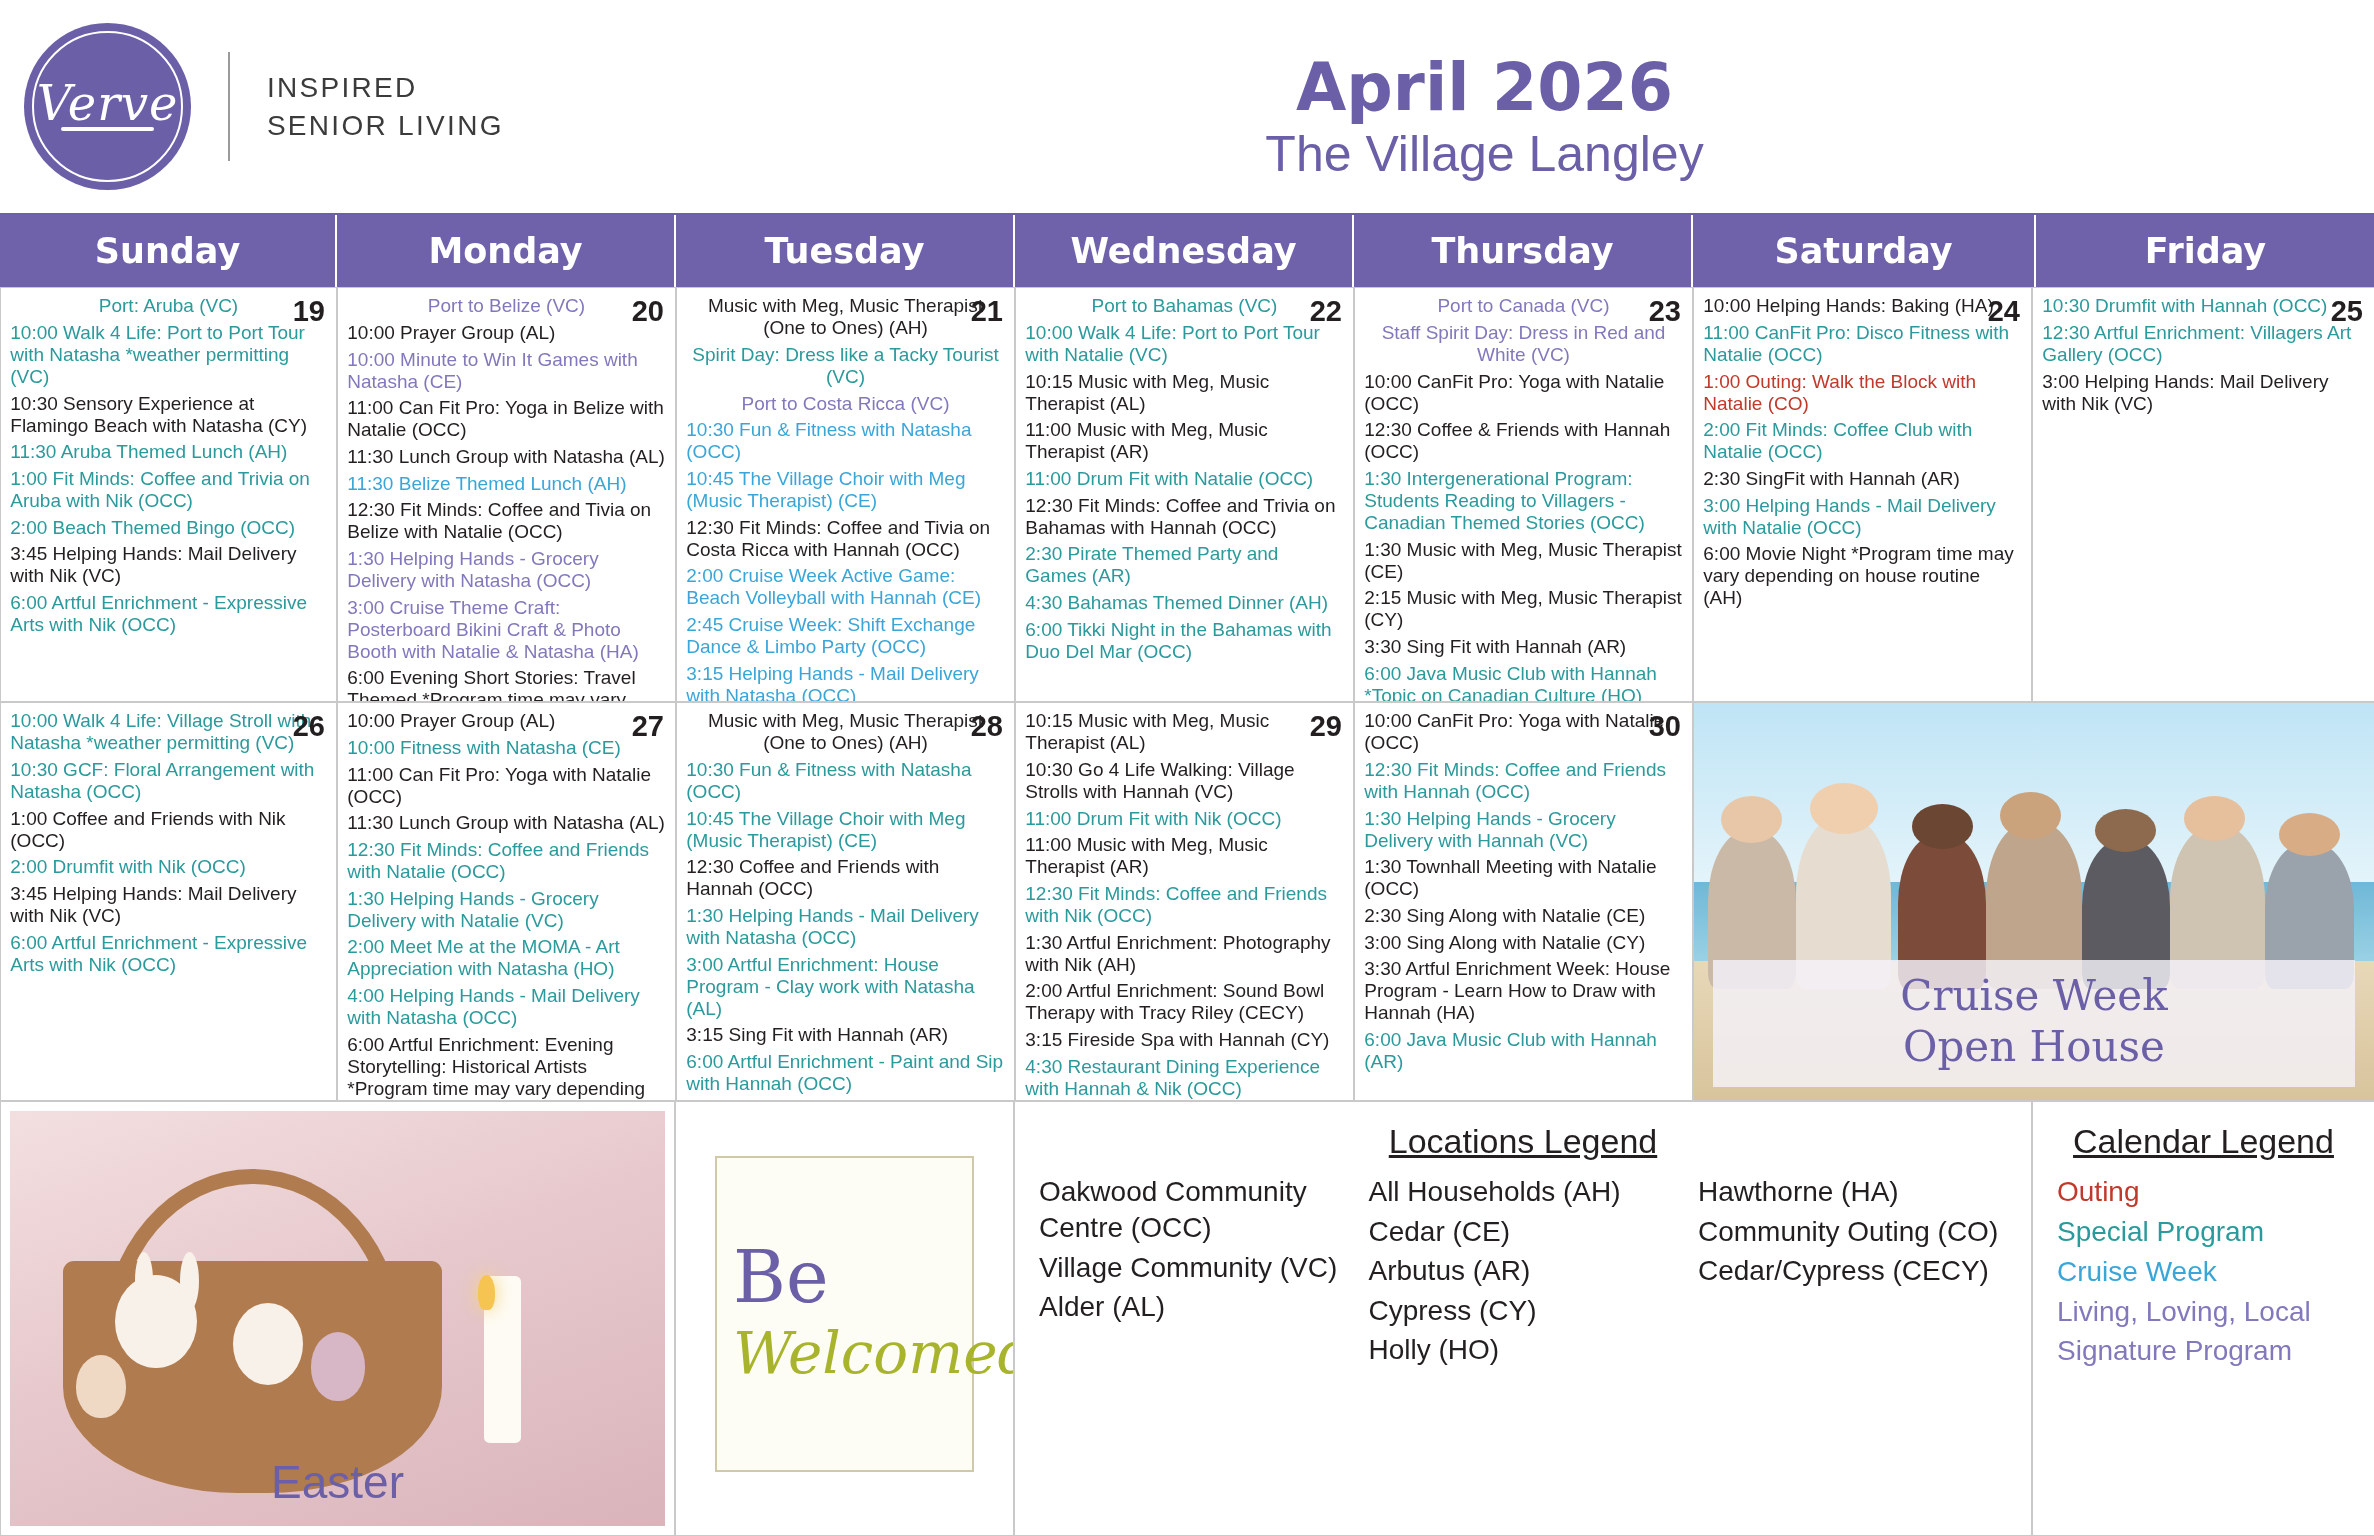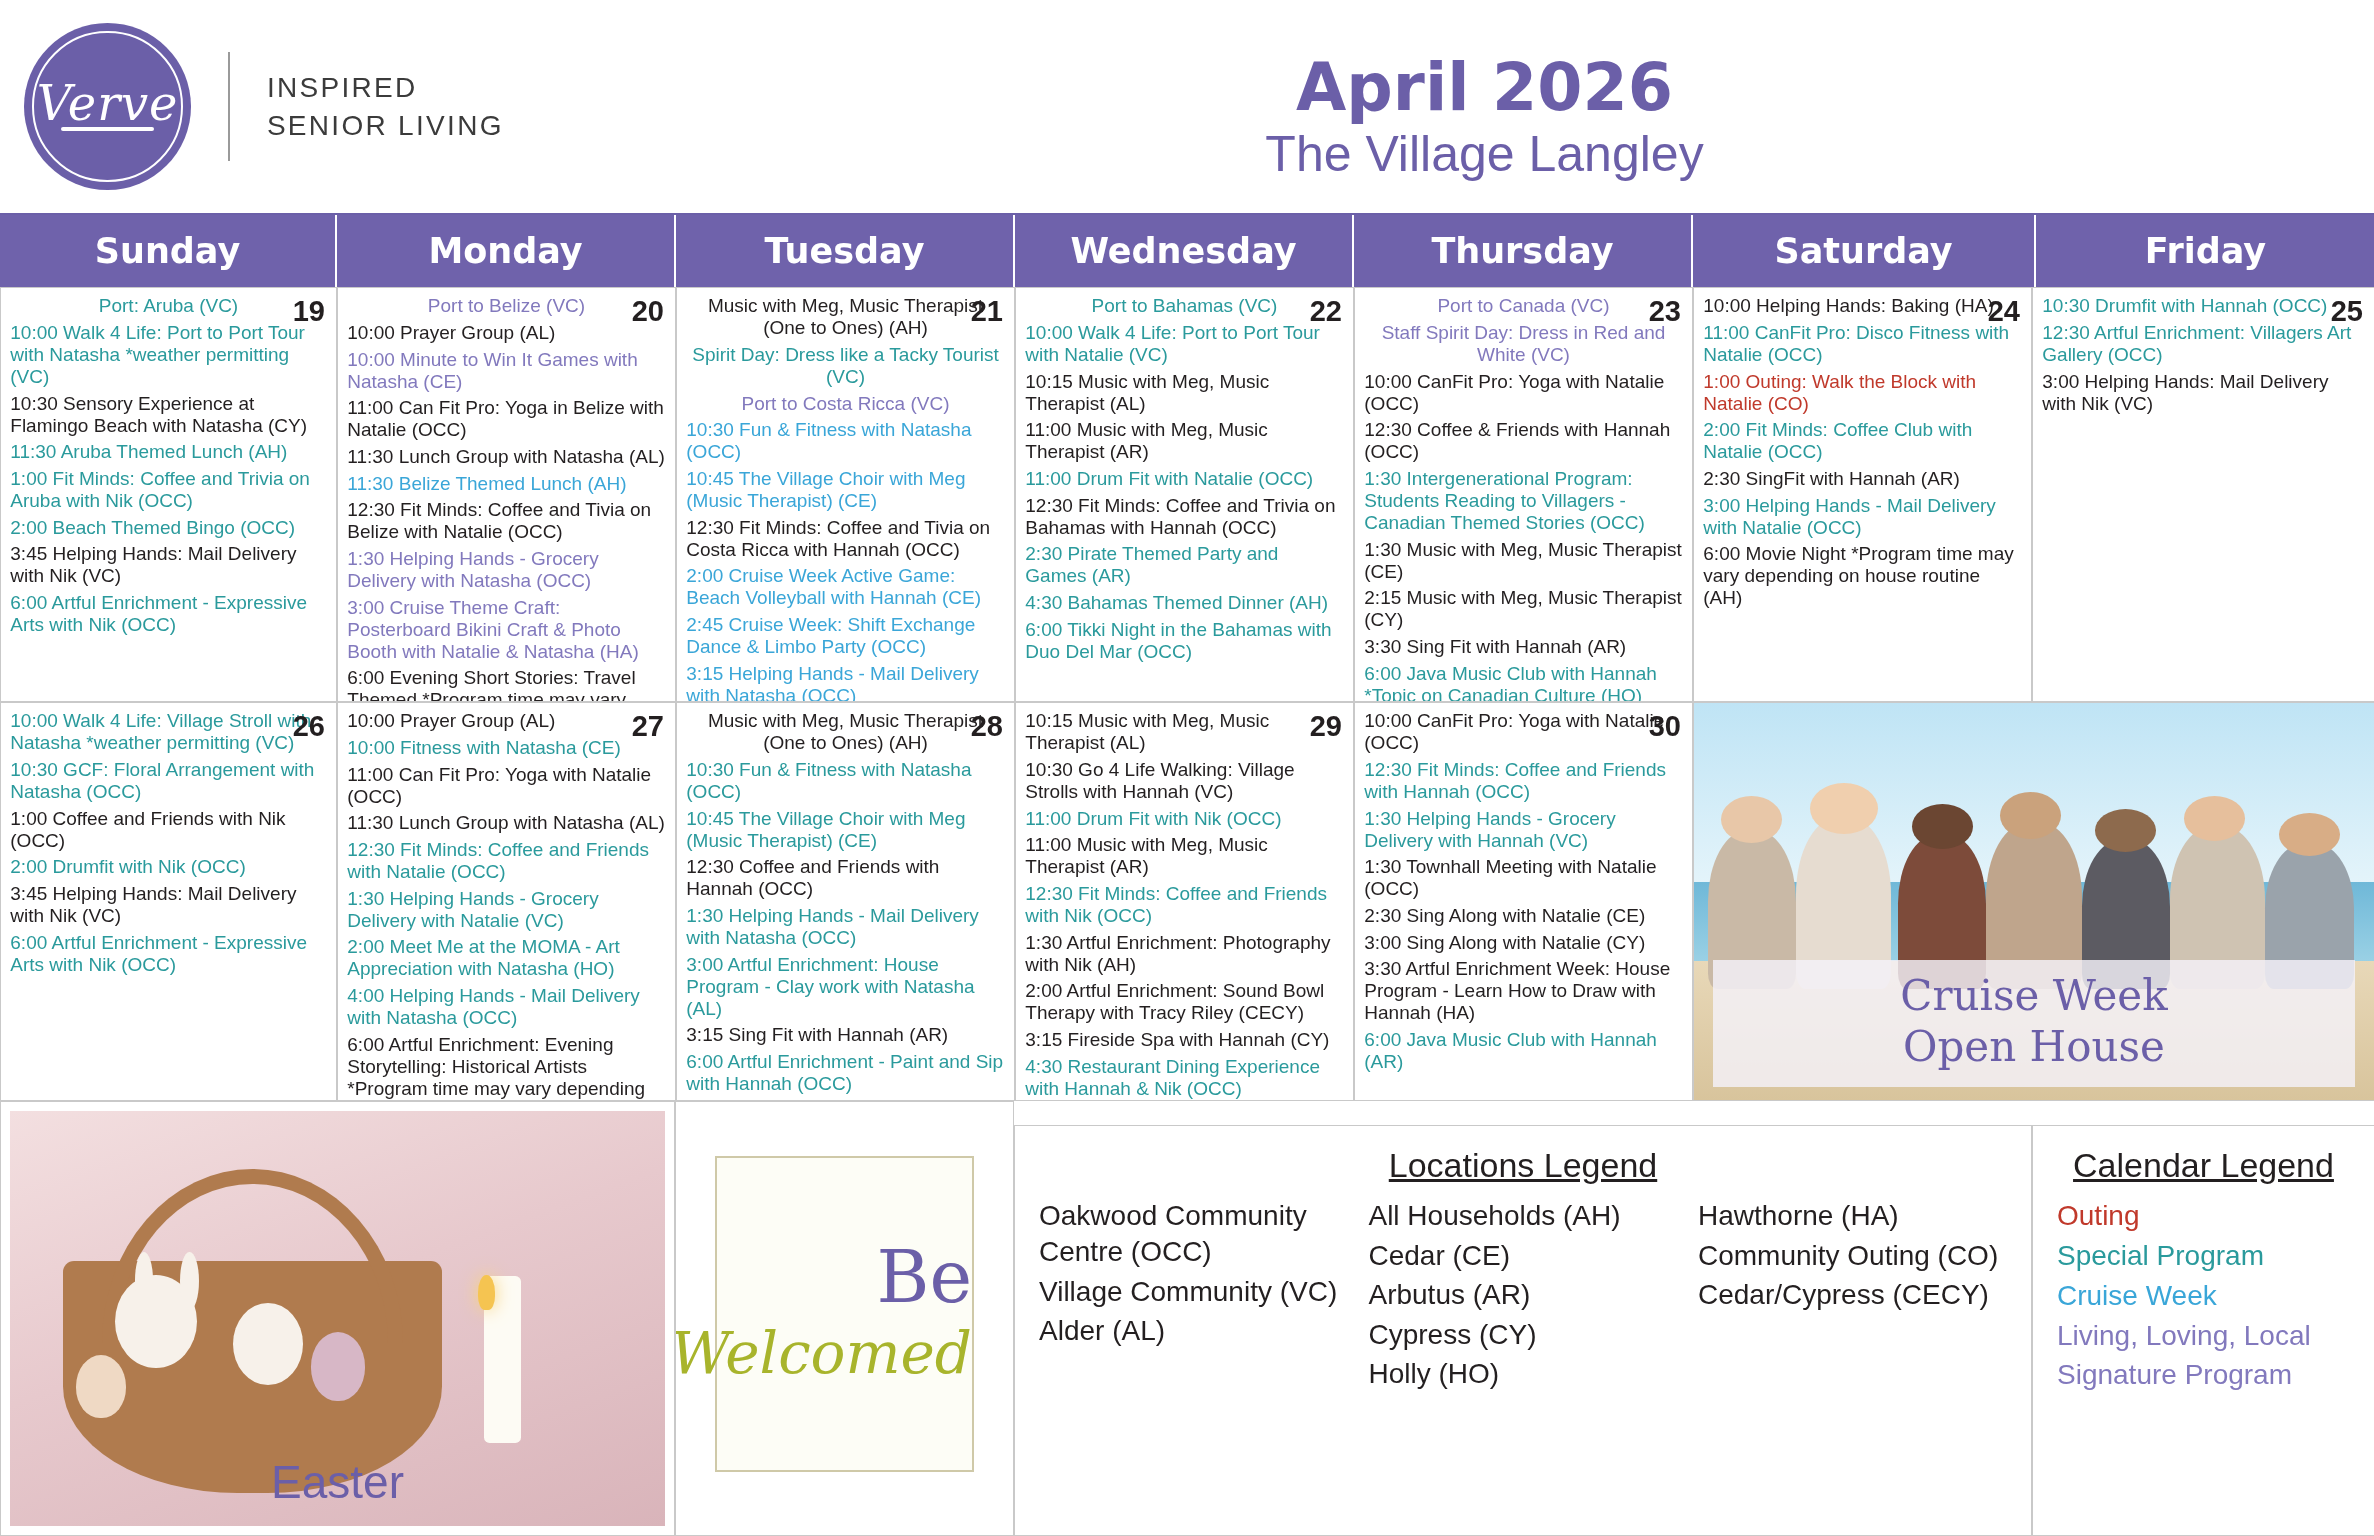--- a/index.html
+++ b/index.html
@@ -145,31 +145,31 @@
   .egg { position:absolute; border-radius:50% 50% 48% 48%; }
   .candle { position:absolute; right:22%; bottom:20%; width:37px; height:167px; background:#fdfbf4; border-radius:5.6px; }
   .flame { position:absolute; right:26%; bottom:52%; width:16.7px; height:35px; background:#f5c451; border-radius:50% 50% 40% 40%; box-shadow:0 0 16.7px #f8d57e; }
   .easter-label {
     position:absolute; left:0; right:0; bottom:16.7px; text-align:center;
     font-family:Liberation Sans, sans-serif; font-size:46px; color:#6b5fa8;
   }
   .welcome-inner {
     position:absolute; left:39px; right:39px; top:54px; bottom:63px;
     border:2.8px solid #cfc9a8; background:#fdfdf6;
-    display:flex; flex-direction:column; align-items:flex-end; justify-content:center;
+    display:flex; flex-direction:column; align-items:flex-start; justify-content:center;padding-left:16px;
   }
   .be {
     font-family:"DejaVu Serif", serif; font-size:72px; color:#6b5fa8; line-height:1;
   }
   .welcomed {
     font-family:"DejaVu Serif", serif; font-style:italic;
     font-size:58px; color:#a8b42c; margin-top:5.6px;
   }
 
-  .legend-cell { border:0.9px solid #c9c9c9; padding:20.4px 24px;margin-top:24px; }
+  .legend-cell { border:0.9px solid #c9c9c9; padding:20.4px 24px; }
   .legend-title {
     text-align:center; font-size:34px; text-decoration:underline; margin-bottom:13px; color:#231f20;
   }
   .legend-cols { display:flex; gap:20.4px; }
   .legend-col { flex:1 1 0; }
   .legend-line { font-size:28px; line-height:1.28; margin-bottom:3.7px; }
   .cal-legend-line { font-size:28px; line-height:1.32; margin-bottom:2.8px; }
 </style>
 </head>
 <body>

